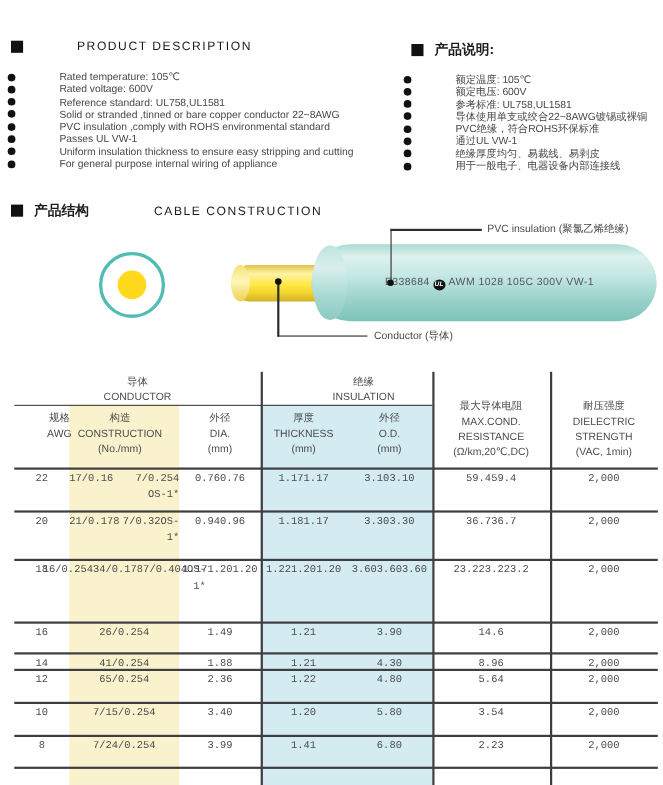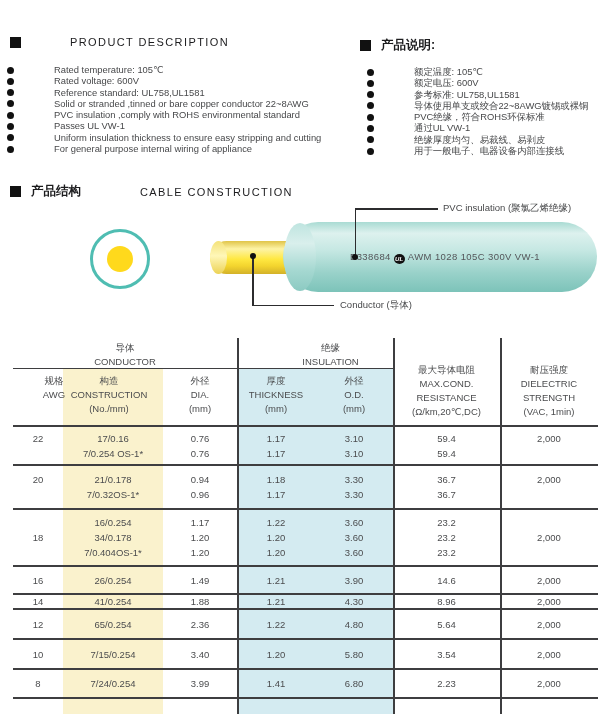--- a/index.html
+++ b/index.html
@@ -74,21 +74,21 @@
   .h-od   { left:302px; top:36px; width:78px; }
   .h-res  { left:380px; top:25px; width:107px; }
   .h-diel { left:487px; top:25px; width:98px; }
   .head-underline { position:absolute; left:0; top:87px; width:585px; height:2.2px; background:#3e3e40; }
   .tbody { position:absolute; left:0; top:89.2px; width:585px; z-index:2; }
   .trow { display:flex; border-bottom:2px solid #3e3e40; }
   .trow:nth-child(1){ height:39px; } .trow:nth-child(2){ height:44px; }
   .trow:nth-child(3){ height:57px; } .trow:nth-child(4){ height:28px; }
   .trow:nth-child(5){ height:15px; } .trow:nth-child(6){ height:30px; }
   .trow:nth-child(7){ height:30px; } .trow:nth-child(8){ height:29px; }
-  .tcell { display:flex; flex-direction:column; justify-content:center; text-align:center; }
+  .tcell { display:flex; justify-content:center; text-align:right;font-family:Liberation Mono, monospace; }
   .tcell .ln { height:15px; line-height:15px; }
   .col-awg{width:50px} .col-construction{width:100px} .col-dia{width:74px}
   .col-thickness{width:78px} .col-od{width:78px} .col-resistance{width:107px} .col-dielectric{width:98px}
 </style>
 </head>
 <body>
 
 <div class="abs sec-head" style="left:10px; top:36px;">
   <span class="sq"></span>
   <span class="head-en">PRODUCT DESCRIPTION</span>
@@ -121,21 +121,21 @@
     <div class="bullet-item">
       <span class="bullet"></span>
       <span class="bullet-text">Uniform insulation thickness to ensure easy stripping and cutting</span>
     </div>
     <div class="bullet-item">
       <span class="bullet"></span>
       <span class="bullet-text">For general purpose internal wiring of appliance</span>
     </div>
   </div>
 
-<div class="abs sec-head" style="left:360px; top:37px;align-items:center;">
+<div class="abs sec-head" style="left:374px; top:37px;align-items:center;">
   <span class="sq"></span>
   <span class="head-cn">产品说明:</span>
 </div>
 <div class="abs blist" style="left:367px; top:67px;">
     <div class="bullet-item">
       <span class="bullet"></span>
       <span class="bullet-text">额定温度: 105℃</span>
     </div>
     <div class="bullet-item">
       <span class="bullet"></span>

